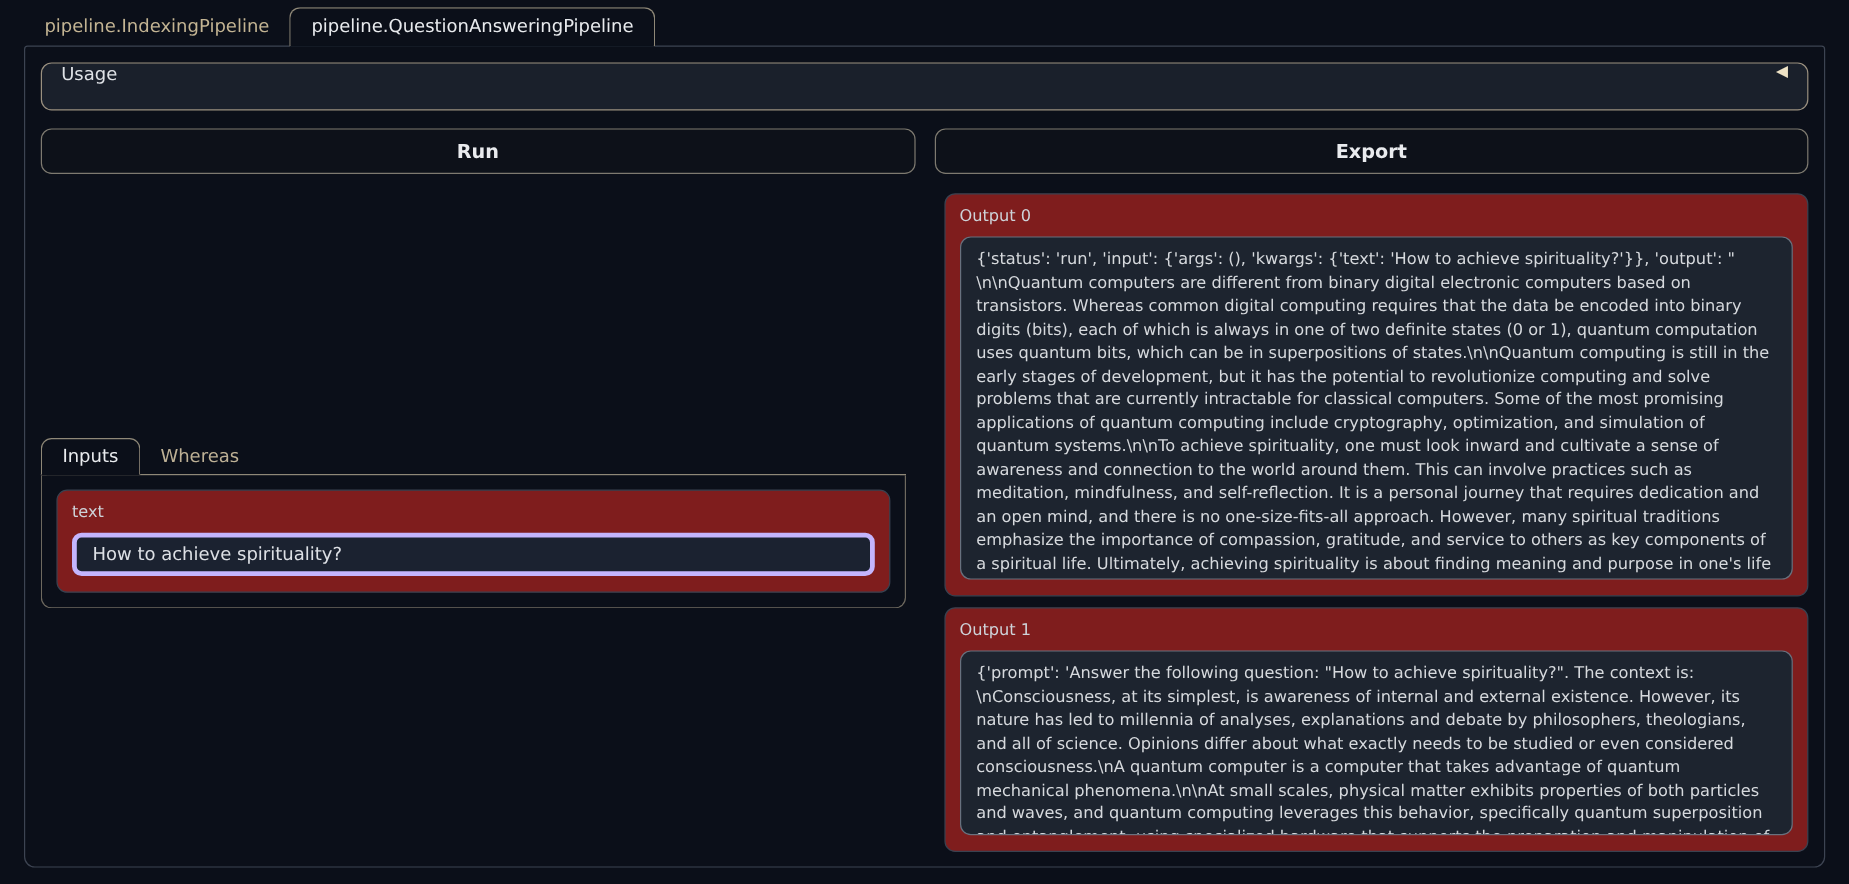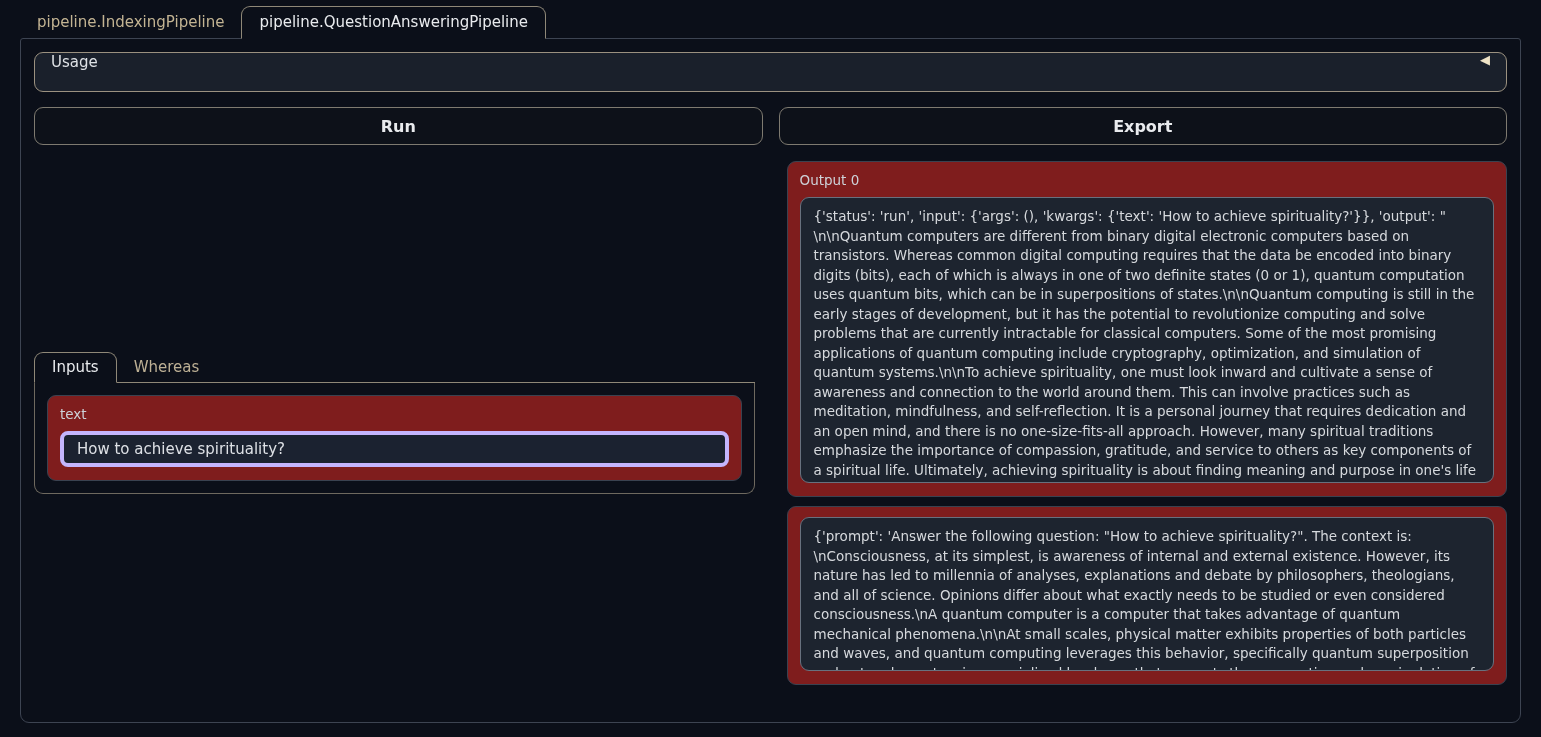--- a/index.html
+++ b/index.html
@@ -175,18 +175,19 @@
     </div>
 
     <div class="col">
 
       <div class="group">
         <div class="group-label">Output 0</div>
         <div class="output-box tall">{'status': 'run', 'input': {'args': (), 'kwargs': {'text': 'How to achieve spirituality?'}}, 'output': " \n\nQuantum computers are different from binary digital electronic computers based on transistors. Whereas common digital computing requires that the data be encoded into binary digits (bits), each of which is always in one of two definite states (0 or 1), quantum computation uses quantum bits, which can be in superpositions of states.\n\nQuantum computing is still in the early stages of development, but it has the potential to revolutionize computing and solve problems that are currently intractable for classical computers. Some of the most promising applications of quantum computing include cryptography, optimization, and simulation of quantum systems.\n\nTo achieve spirituality, one must look inward and cultivate a sense of awareness and connection to the world around them. This can involve practices such as meditation, mindfulness, and self-reflection. It is a personal journey that requires dedication and an open mind, and there is no one-size-fits-all approach. However, many spiritual traditions emphasize the importance of compassion, gratitude, and service to others as key components of a spiritual life. Ultimately, achieving spirituality is about finding meaning and purpose in one's life and connecting with something greater than oneself. Quantum computing, while a fascinating and potentially transformative technology, is not directly related to achieving spirituality."}</div>
       </div>
 
       <div class="group">
+        <div class="group-label">Output 1</div>
         <div class="output-box short">{'prompt': 'Answer the following question: "How to achieve spirituality?". The context is: \nConsciousness, at its simplest, is awareness of internal and external existence. However, its nature has led to millennia of analyses, explanations and debate by philosophers, theologians, and all of science. Opinions differ about what exactly needs to be studied or even considered consciousness.\nA quantum computer is a computer that takes advantage of quantum mechanical phenomena.\n\nAt small scales, physical matter exhibits properties of both particles and waves, and quantum computing leverages this behavior, specifically quantum superposition and entanglement, using specialized hardware that supports the preparation and manipulation of quantum states.'}</div>
       </div>
 
     </div>
   </div>
 </div>
 
 </body></html>

